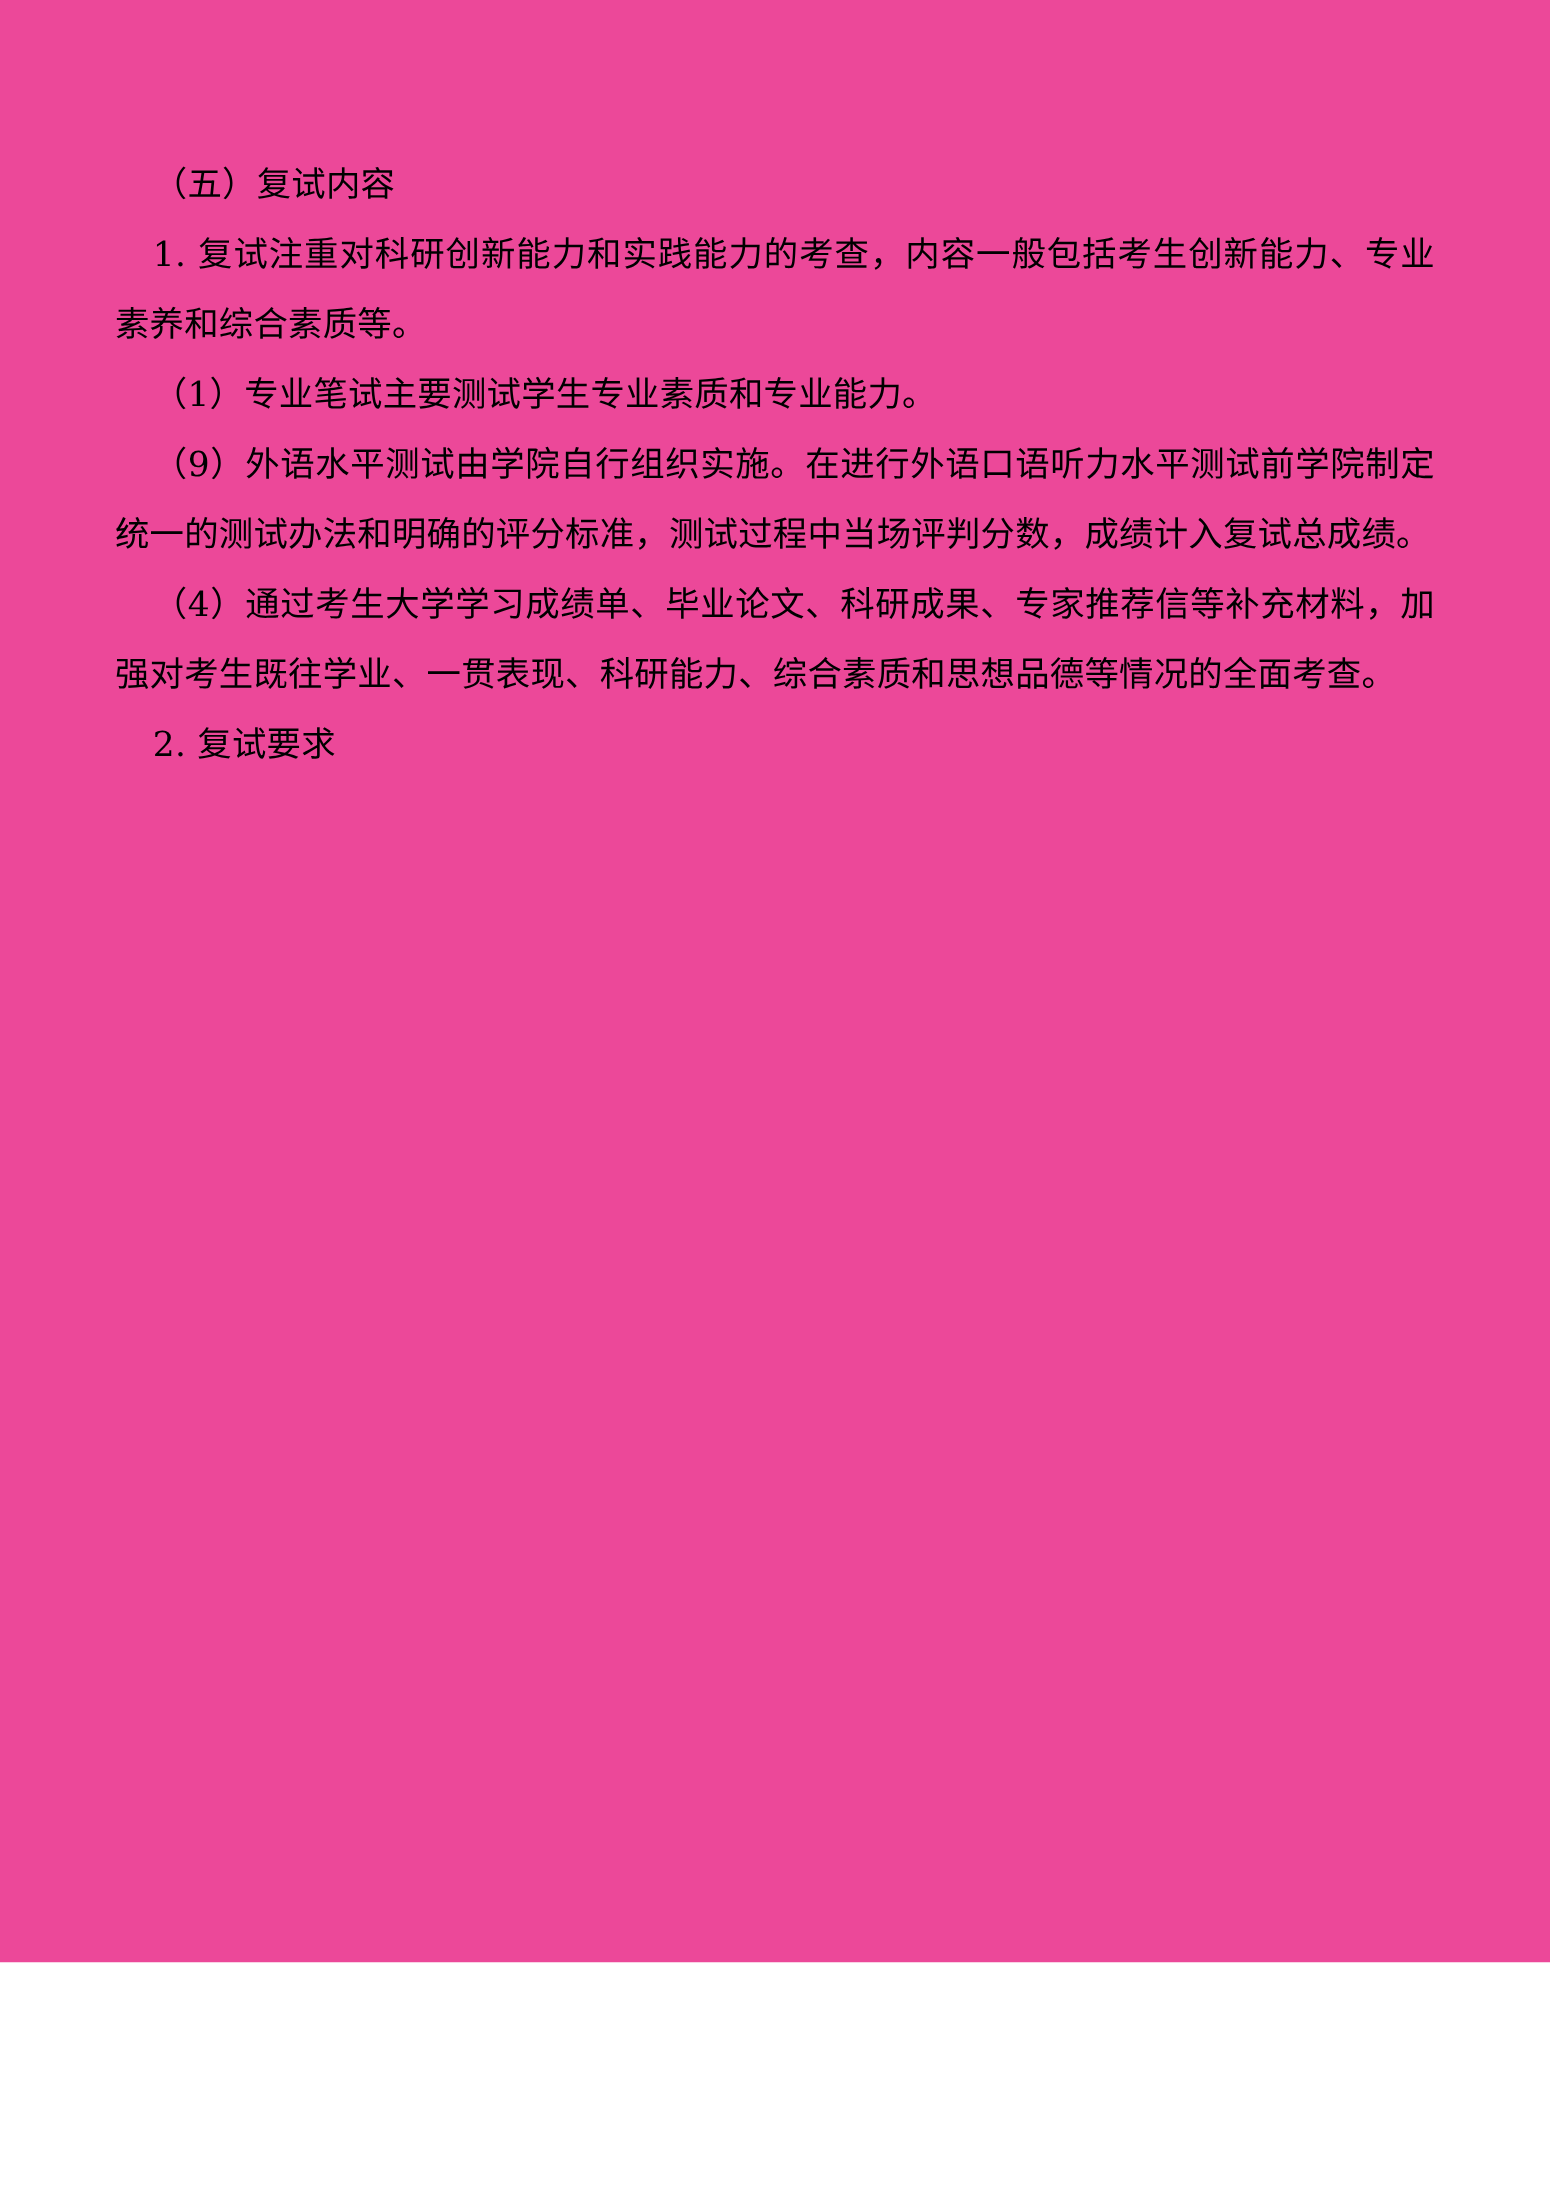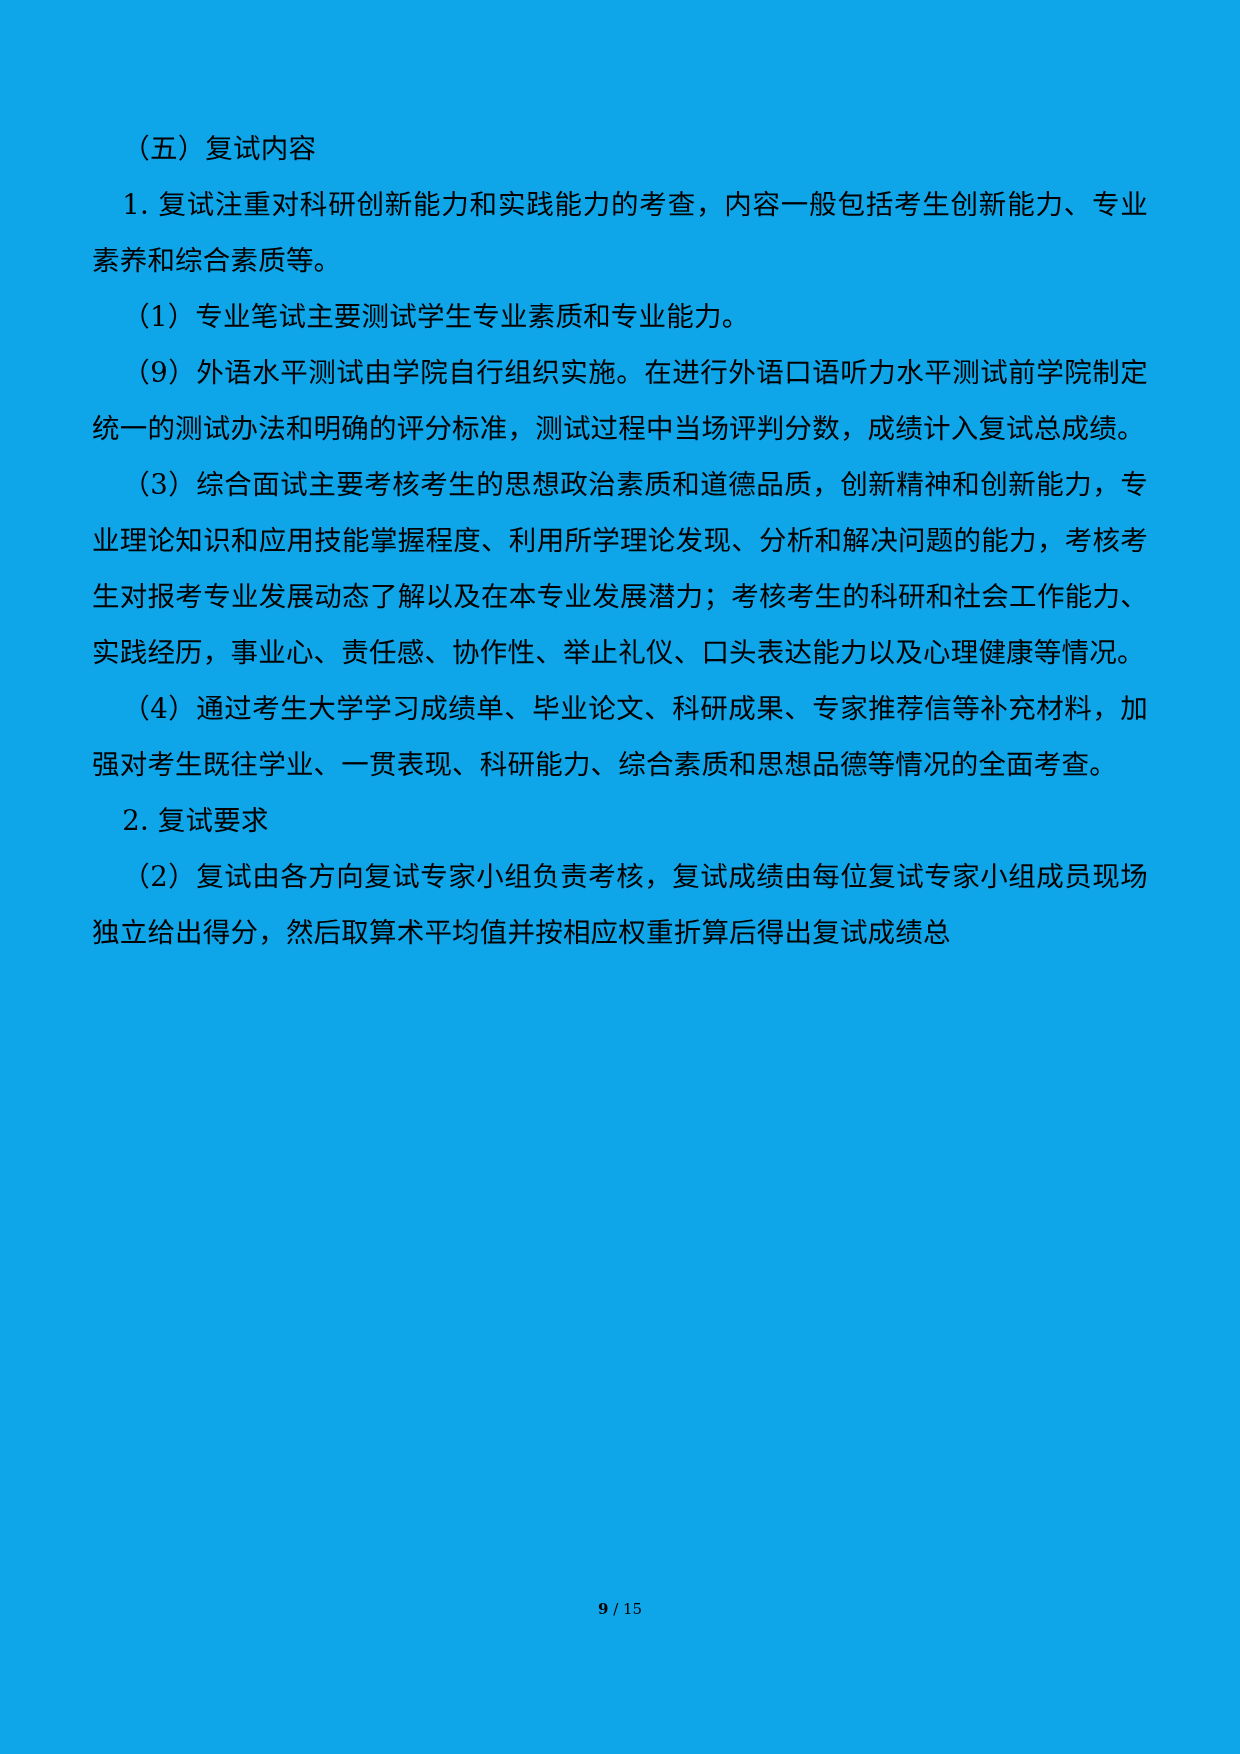--- a/index.html
+++ b/index.html
@@ -3,22 +3,22 @@
 <meta charset="utf-8">
 <style>
   html, body {
     margin: 0;
     padding: 0;
     background: #ffffff;
   }
   .page {
     position: relative;
     width: 1240px;
-    height: 1754px;
-    background: #0ea5e9;
+    height: 1570px;
+    background: #ec4899;
     margin: 0 auto;
     box-sizing: border-box;
     font-family: "DejaVu Serif", "Liberation Serif", serif;
     color: #000000;
     overflow: hidden;
   }
   .content {
     position: absolute;
     left: 92px;
     top: 120px;
@@ -59,24 +59,22 @@
 </head>
 <body>
 
 <div class="page">
 
   <div class="content">
     <p class="para indent-1">（五）复试内容</p>
     <p class="para indent-1">1. 复试注重对科研创新能力和实践能力的考查，内容一般包括考生创新能力、专业素养和综合素质等。</p>
     <p class="para indent-1">（1）专业笔试主要测试学生专业素质和专业能力。</p>
     <p class="para indent-1">（9）外语水平测试由学院自行组织实施。在进行外语口语听力水平测试前学院制定统一的测试办法和明确的评分标准，测试过程中当场评判分数，成绩计入复试总成绩。</p>
-    <p class="para indent-1">（3）综合面试主要考核考生的思想政治素质和道德品质，创新精神和创新能力，专业理论知识和应用技能掌握程度、利用所学理论发现、分析和解决问题的能力，考核考生对报考专业发展动态了解以及在本专业发展潜力；考核考生的科研和社会工作能力、实践经历，事业心、责任感、协作性、举止礼仪、口头表达能力以及心理健康等情况。</p>
     <p class="para indent-1">（4）通过考生大学学习成绩单、毕业论文、科研成果、专家推荐信等补充材料，加强对考生既往学业、一贯表现、科研能力、综合素质和思想品德等情况的全面考查。</p>
     <p class="para indent-1">2. 复试要求</p>
-    <p class="para indent-1">（2）复试由各方向复试专家小组负责考核，复试成绩由每位复试专家小组成员现场独立给出得分，然后取算术平均值并按相应权重折算后得出复试成绩总</p>
   </div>
 
   <div class="footer">
     <span class="pgnum">9</span>
     <span class="sep">/</span>
     <span class="total">15</span>
   </div>
 
 </div>
 

